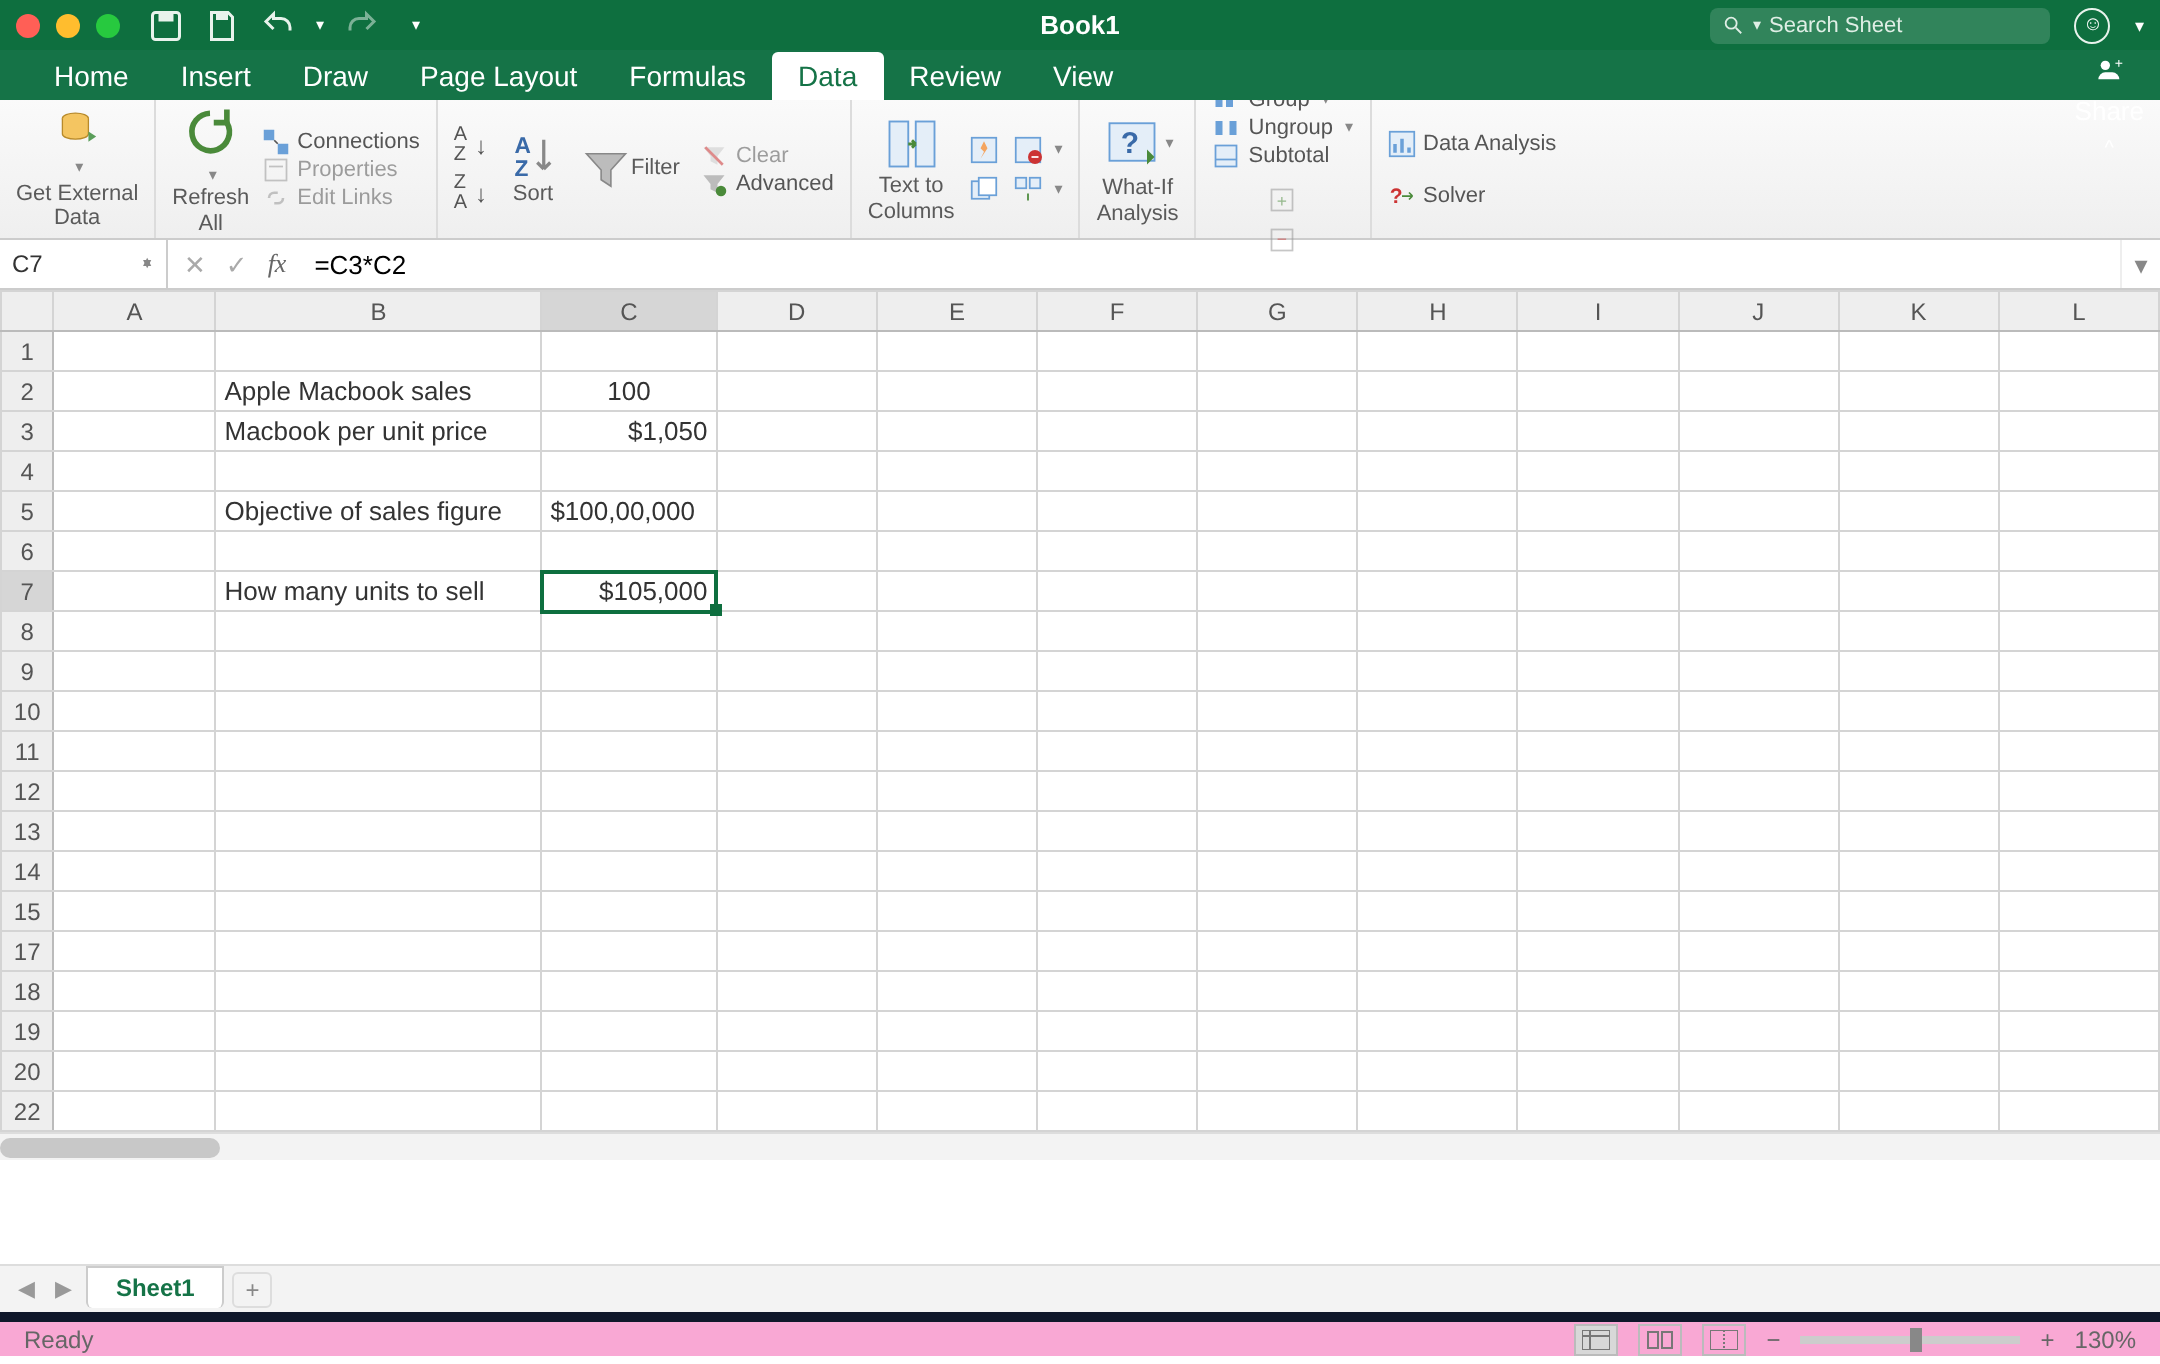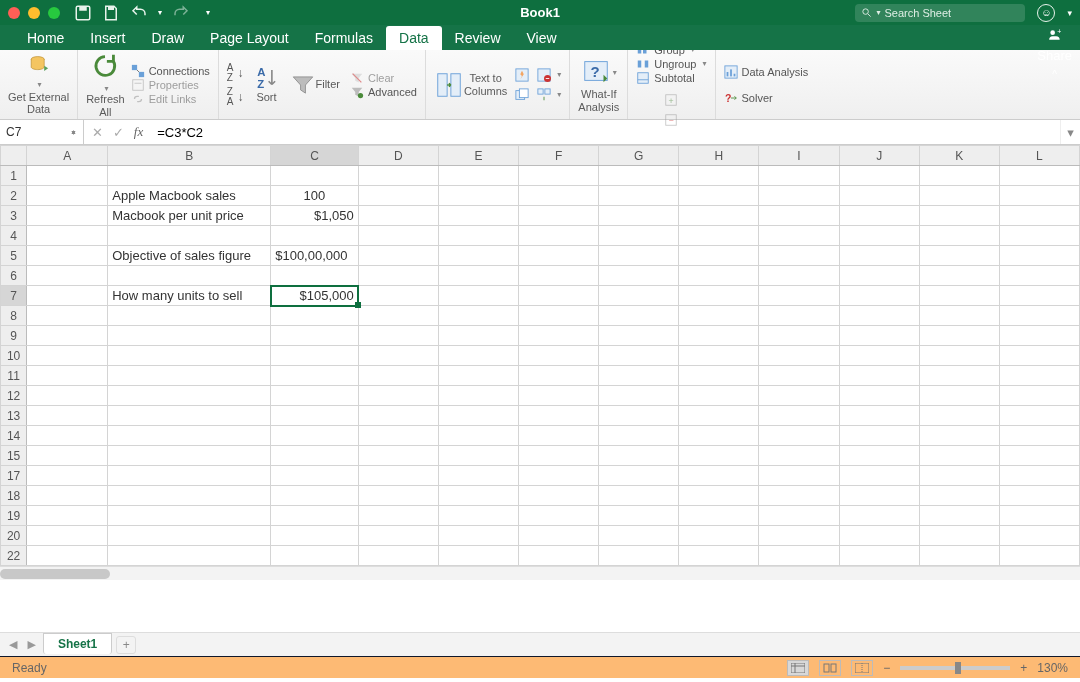--- a/index.html
+++ b/index.html
@@ -48,21 +48,21 @@
 td.r{ text-align:right; } td.c{ text-align:center; }
 .active-cell { outline: 2px solid #0e6f3f; outline-offset: -1px; position: relative;}
 .active-cell::after{ content:""; position:absolute; right:-3px; bottom:-3px; width:6px; height:6px; background:#0e6f3f;}
 .hscroll { height:14px; background:#f3f3f3; border-top:1px solid #ddd; display:flex;}
 .hscroll .track{ flex:1; position:relative;}
 .hscroll .thumb{ position:absolute; left:0; top:2px; height:10px; width:110px; background:#c8c8c8; border-radius:5px;}
 .sheet-tabs { height: 24px; background: #f3f3f3; border-top: 1px solid #ddd; display: flex; align-items: center; padding: 0 6px; gap: 4px; }
 .nav-btn { color: #999; padding: 0 3px; cursor: pointer; font-size: 11px;}
 .stab { background: #fff; border: 1px solid #ccc; border-bottom: none; padding: 3px 14px; font-size: 12px; color: #157347; font-weight:600; border-radius: 0 0 3px 3px; transform: translateY(-1px);}
 .add-tab { width: 20px; height: 18px; border:1px solid #ddd; border-radius:3px; display:flex; align-items:center; justify-content:center; color:#888; font-size:12px;}
-.statusbar { height: 22px; background: #fdba74; border-top: 1px solid #0f172a; display: flex; align-items: center; padding: 0 12px; font-size: 12px; color: #666; }
+.statusbar { height: 22px; background: #f9a8d4; border-top: 5px solid #0f172a; display: flex; align-items: center; padding: 0 12px; font-size: 12px; color: #666; }
 .statusbar .right { margin-left: auto; display: flex; align-items: center; gap: 10px; }
 .view-btn { width:22px; height:16px; border:1px solid #bbb; display:flex; align-items:center; justify-content:center;}
 .view-btn.active{ background:#d8d8d8;}
 .zoom-slider{ width:110px; height:4px; background:#ccc; position:relative;}
 .zoom-slider .knob{ position:absolute; left:50%; top:-4px; width:6px; height:12px; background:#888;}
 svg{display:block;}
 </style>
 </head>
 <body>
 
@@ -206,21 +206,21 @@
       <div class="rg-inline">
           <svg class="mini-icon" viewBox="0 0 16 16">
             <path d="M2 3h12l-4 5v5l-4-2V8z" fill="#bcbcbc"></path>
             <circle cx="12" cy="12" r="3" fill="#4a8a3a"></circle>
           </svg>
           <span>Advanced</span>
         </div>
     </div>
   </div>
   <div class="rg" style="flex-direction:row; gap:8px; align-items:center;">
-    <div style="display:flex;flex-direction:row;align-items:center;">
+    <div style="display:flex;flex-direction:column;align-items:center;">
       <svg class="big-icon" viewBox="0 0 32 32">
           <rect x="4" y="4" width="10" height="24" fill="#e4eef8" stroke="#6aa0d8"></rect>
           <rect x="18" y="4" width="10" height="24" fill="#e4eef8" stroke="#6aa0d8"></rect>
           <path d="M14 16h4m0 0l-2-2m2 2l-2 2" stroke="#4a8a3a" stroke-width="1.5" fill="none"></path>
         </svg>
       <div class="lbl" style="white-space:pre-line;">Text to
 Columns</div>
     </div>
     <div class="rg-vert" style="gap:6px;">
       <div class="rg-inline">

